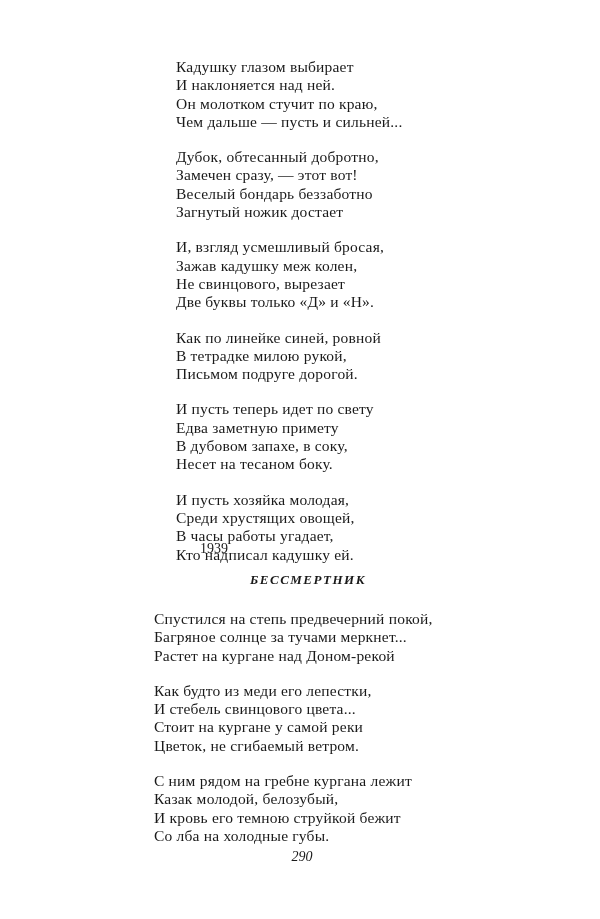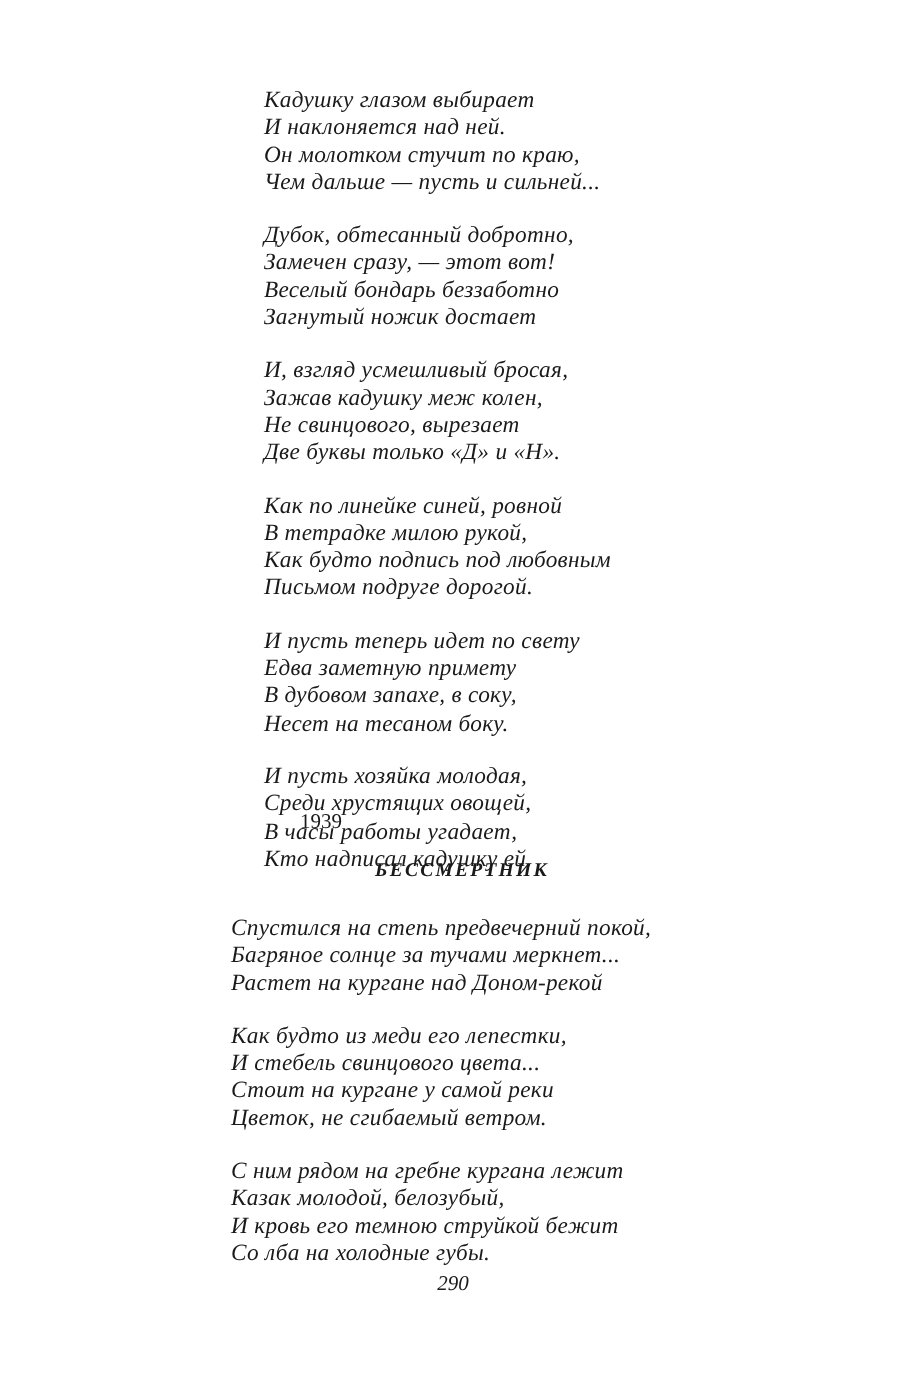--- a/index.html
+++ b/index.html
@@ -1,19 +1,19 @@
 <!DOCTYPE html>
 <html><head>
 <meta charset="utf-8">
 <style>
   html, body { margin: 0; padding: 0; background: #ffffff; }
   body { width: 600px; height: 919px; position: relative; overflow: hidden;
          font-family: "Liberation Serif", "DejaVu Serif", serif; color: #1a1a1a; }
   .poem1 { position: absolute; left: 176px; top: 58px; }
-  .stanza { margin: 0 0 17px 0; font-style: italic; }
+  .stanza { margin: 0 0 17px 0; }
   .line { font-size: 15.5px; line-height: 18.3px; white-space: nowrap; letter-spacing: 0.2px; }
   .year { position: absolute; left: 200px; top: 541px; font-size: 14px; }
   .title { position: absolute; left: 0; width: 100%; top: 572px; text-align: center;
            font-weight: bold; font-style: italic; font-size: 13px; letter-spacing: 1.5px; margin-left: 8px; }
   .poem2 { position: absolute; left: 154px; top: 610px; }
   .poem2 .stanza { margin-bottom: 17px; }
   .pagenum { position: absolute; left: 0; width: 100%; top: 849px; text-align: center;
              font-style: italic; font-size: 14px; margin-left: 2px; }
 </style>
 </head>
@@ -34,21 +34,20 @@
   </div>
   <div class="stanza">
     <div class="line">И, взгляд усмешливый бросая,</div>
     <div class="line">Зажав кадушку меж колен,</div>
     <div class="line">Не свинцового, вырезает</div>
     <div class="line">Две буквы только «Д» и «Н».</div>
   </div>
   <div class="stanza">
     <div class="line">Как по линейке синей, ровной</div>
     <div class="line">В тетрадке милою рукой,</div>
-    <div class="line">Как будто подпись под любовным</div>
     <div class="line">Письмом подруге дорогой.</div>
   </div>
   <div class="stanza">
     <div class="line">И пусть теперь идет по свету</div>
     <div class="line">Едва заметную примету</div>
     <div class="line">В дубовом запахе, в соку,</div>
     <div class="line">Несет на тесаном боку.</div>
   </div>
   <div class="stanza">
     <div class="line">И пусть хозяйка молодая,</div>

